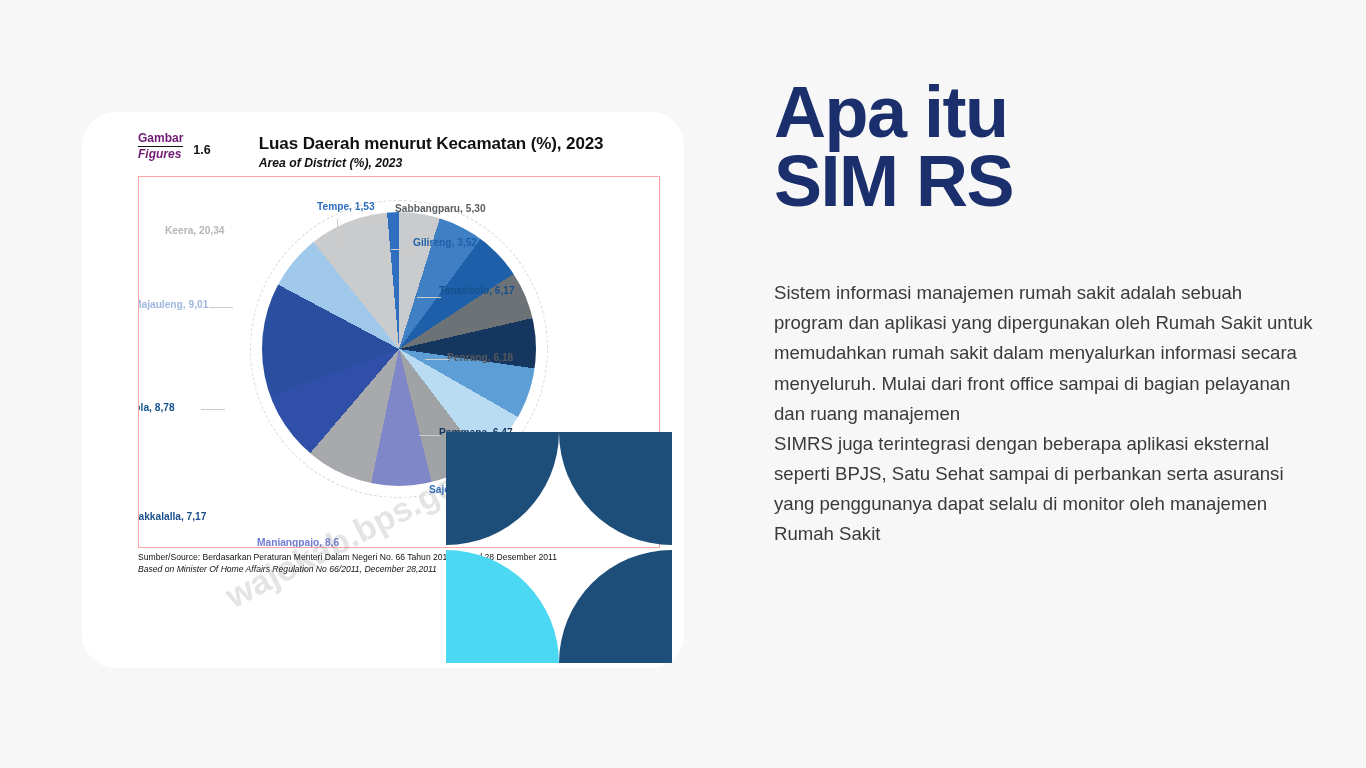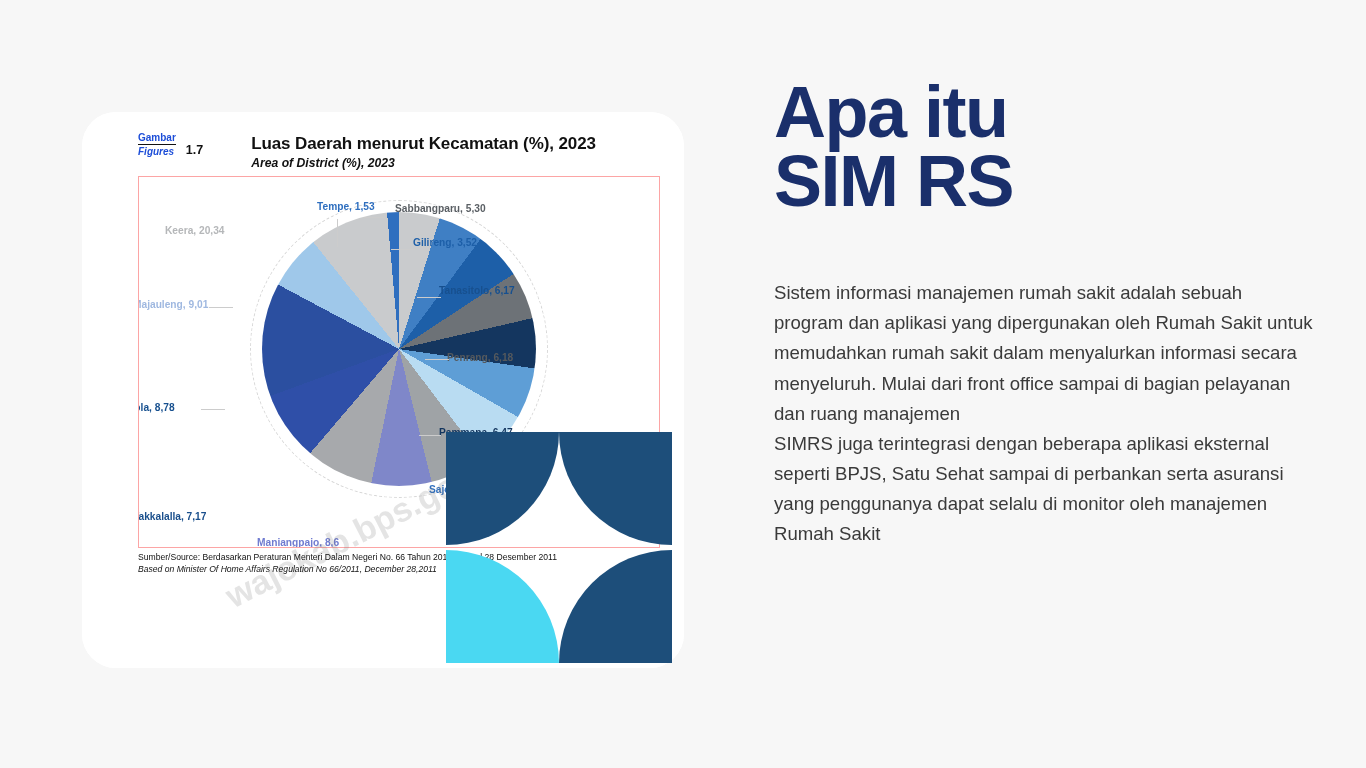--- a/index.html
+++ b/index.html
@@ -39,23 +39,23 @@
   .fig-head {
     position: absolute;
     left: 56px;
     top: 20px;
     width: 520px;
     display: flex;
     align-items: flex-start;
     gap: 10px;
   }
   .fig-label {
-    font-size: 10px;
+    font-size: 12px;
     line-height: 1.12;
-    color: #1d4ed8;
+    color: #701a75;
     font-weight: bold;
   }
   .fig-label .gambar { display:block; border-bottom: 1.4px solid #111; padding-bottom:1px;}
   .fig-label .figures { display:block; font-style: italic; padding-top:1px;}
   .fig-num {
     font-size: 12.5px;
     font-weight: bold;
     color: #111;
     margin-top: 11px;
   }
@@ -196,21 +196,21 @@
 <div class="slide">
 
   <div class="figure-card">
     <div class="figure-inner">
 
       <div class="fig-head">
         <div class="fig-label">
           <span class="gambar">Gambar</span>
           <span class="figures">Figures</span>
         </div>
-        <div class="fig-num">1.7</div>
+        <div class="fig-num">1.6</div>
         <div class="fig-titles">
           <div class="fig-title-id">Luas Daerah menurut Kecamatan (%), 2023</div>
           <div class="fig-title-en">Area of District (%), 2023</div>
         </div>
       </div>
 
       <div class="chart-box">
         <div class="pie-wrap">
           <div class="pie-outline"></div>
           <div class="pie" id="pie-slices" style="background: conic-gradient(rgb(201, 203, 205) 0deg, rgb(201, 203, 205) 17.35deg, rgb(63, 127, 196) 17.35deg, rgb(63, 127, 196) 36.56deg, rgb(29, 95, 168) 36.56deg, rgb(29, 95, 168) 56.75deg, rgb(109, 114, 119) 56.75deg, rgb(109, 114, 119) 76.97deg, rgb(20, 54, 95) 76.97deg, rgb(20, 54, 95) 98.15deg, rgb(94, 158, 214) 98.15deg, rgb(94, 158, 214) 119.75deg, rgb(185, 220, 242) 119.75deg, rgb(185, 220, 242) 142.72deg, rgb(159, 163, 166) 142.72deg, rgb(159, 163, 166) 166.19deg, rgb(127, 135, 201) 166.19deg, rgb(127, 135, 201) 191.72deg, rgb(167, 169, 172) 191.72deg, rgb(167, 169, 172) 220.45deg, rgb(47, 79, 168) 220.45deg, rgb(47, 79, 168) 249.94deg, rgb(43, 79, 160) 249.94deg, rgb(43, 79, 160) 298.05deg, rgb(159, 200, 234) 298.05deg, rgb(159, 200, 234) 321.28deg, rgb(201, 203, 205) 321.28deg, rgb(201, 203, 205) 354.99deg, rgb(47, 111, 191) 354.99deg, rgb(47, 111, 191) 360deg);"></div>

